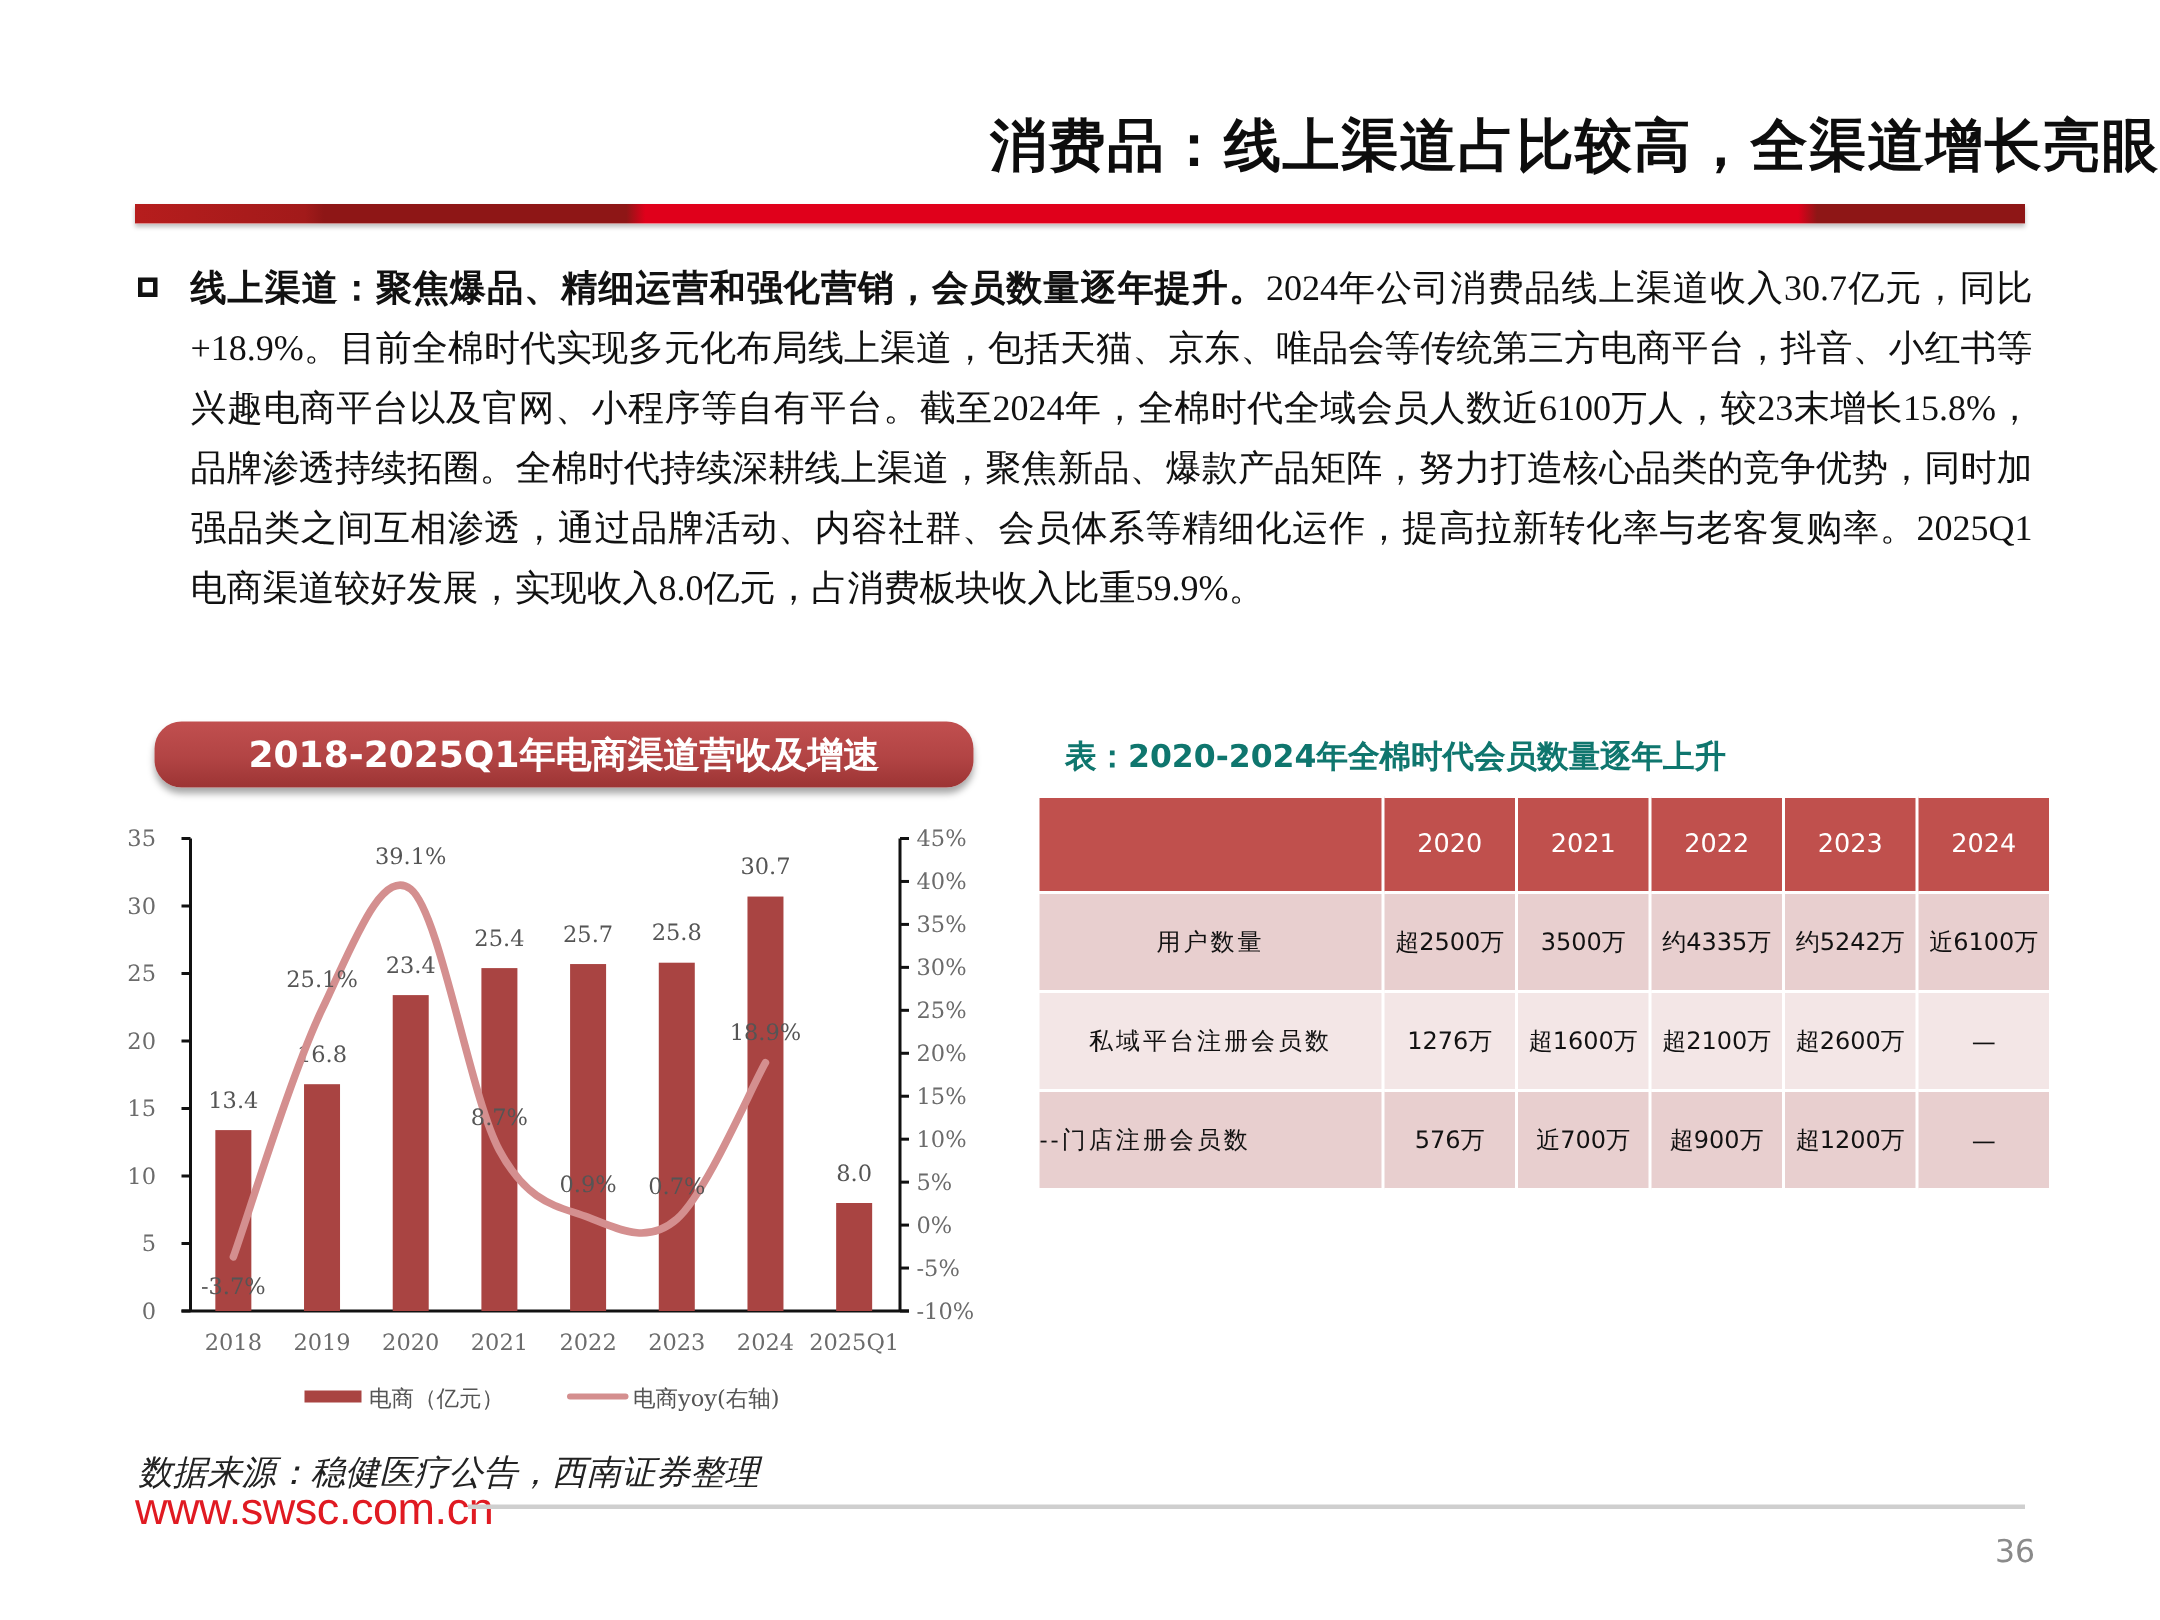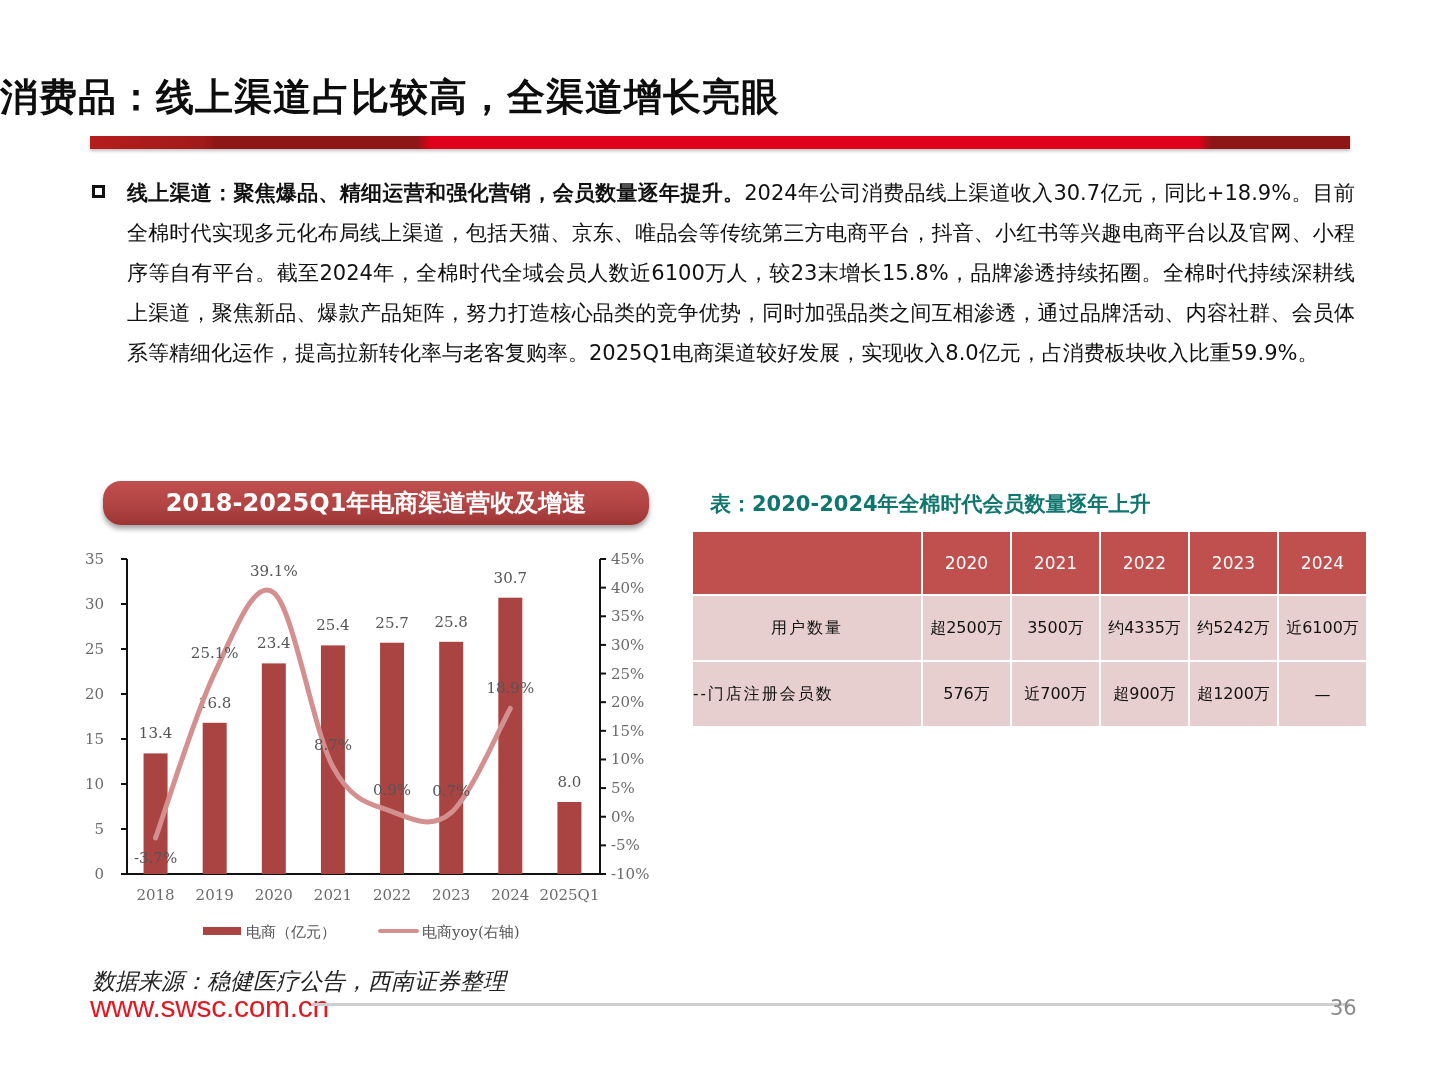--- a/index.html
+++ b/index.html
@@ -4,36 +4,36 @@
 <style>
   html, body { margin: 0; padding: 0; }
   body {
     width: 1440px; height: 1080px; position: relative; overflow: hidden;
     background: #ffffff;
     font-family: "DejaVu Sans", "Liberation Sans", sans-serif;
     color: #111;
   }
   .title {
     position: absolute; left: 0; width: 1440px; top: 72px;
-    text-align: left; font-size: 38px; font-weight: bold; letter-spacing: 1px; color: #0d0d0d;
+    text-align: right; font-size: 38px; font-weight: bold; letter-spacing: 1px; color: #0d0d0d;
   }
   .title-bar {
     position: absolute; left: 90px; top: 136px; width: 1260px; height: 13px;
     background: linear-gradient(90deg, #b61d1d 0%, #a21a1a 9%, #8e1616 10%, #8e1616 26%, #e0001b 27%, #e0001b 88%, #8e1616 89%, #8e1616 100%);
     box-shadow: 0 2px 3px rgba(0,0,0,0.25);
   }
   .bullet-block {
     position: absolute; left: 90px; top: 173px; width: 1265px;
   }
   .bullet-box {
     position: absolute; left: 2px; top: 12px; width: 13px; height: 13px;
     border: 3px solid #111; box-sizing: border-box;
   }
   .para {
-    margin-left: 37px; font-size: 21px; line-height: 40px; text-align: justify; color: #111;
+    margin-left: 37px; font-size: 24px; line-height: 40px; text-align: justify; color: #111; font-family: Liberation Serif, serif;
   }
   .para b { font-weight: bold; }
   .chart-header {
     position: absolute; left: 103px; top: 481px; width: 546px; height: 44px;
     border-radius: 18px;
     background: linear-gradient(180deg, #c14f4f 0%, #b24444 55%, #9c3434 100%);
     box-shadow: 0 4px 5px rgba(0,0,0,0.35);
     color: #fff; font-size: 24px; font-weight: bold; text-align: center; line-height: 44px;
   }
   .chart-svg { position: absolute; left: 0; top: 0; }
@@ -45,21 +45,21 @@
     font-family: "DejaVu Serif", "Liberation Serif", serif; color: #222;
   }
   .website {
     position: absolute; left: 90px; top: 990px; font-size: 30px; color: #e01a22;
     font-family: "Liberation Sans", sans-serif; letter-spacing: -0.3px;
   }
   .footer-line {
     position: absolute; left: 312px; top: 1003px; width: 1038px; height: 3px; background: #cfcfcf;
   }
   .page-num {
-    position: absolute; left: 1330px; top: 996px; font-size: 21px; color: #8a8a8a;
+    position: absolute; left: 1330px; top: 1022px; font-size: 21px; color: #8a8a8a;
   }
   .table-title {
     position: absolute; left: 710px; top: 490px; font-size: 21px; font-weight: bold; color: #0f766e;
   }
   table.members {
     position: absolute; left: 691px; top: 530px; width: 675px;
     border-collapse: collapse; table-layout: fixed;
   }
   table.members td, table.members th {
     border: 2px solid #ffffff; text-align: center; font-size: 16px; color: #111; padding: 0;
@@ -196,20 +196,28 @@
   </thead>
   <tbody>
     <tr class="r-odd">
       <td class="label">用户数量</td>
       <td>超2500万</td>
       <td>3500万</td>
       <td>约4335万</td>
       <td>约5242万</td>
       <td>近6100万</td>
     </tr>
+    <tr class="r-even">
+      <td class="label">私域平台注册会员数</td>
+      <td>1276万</td>
+      <td>超1600万</td>
+      <td>超2100万</td>
+      <td>超2600万</td>
+      <td>—</td>
+    </tr>
     <tr class="r-odd">
       <td class="label left">--门店注册会员数</td>
       <td>576万</td>
       <td>近700万</td>
       <td>超900万</td>
       <td>超1200万</td>
       <td>—</td>
     </tr>
   </tbody>
 </table>

